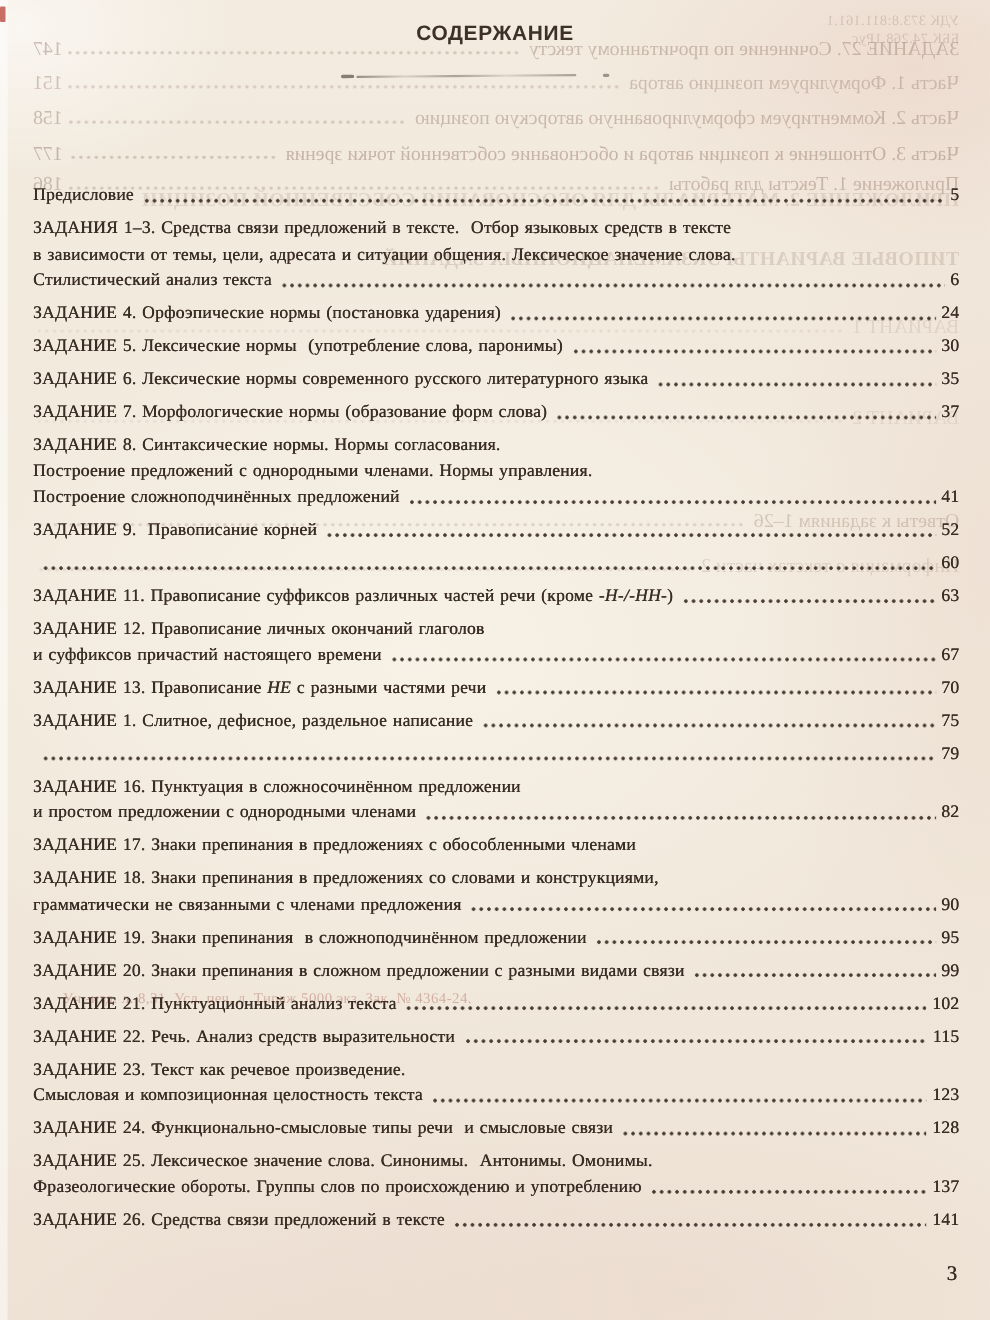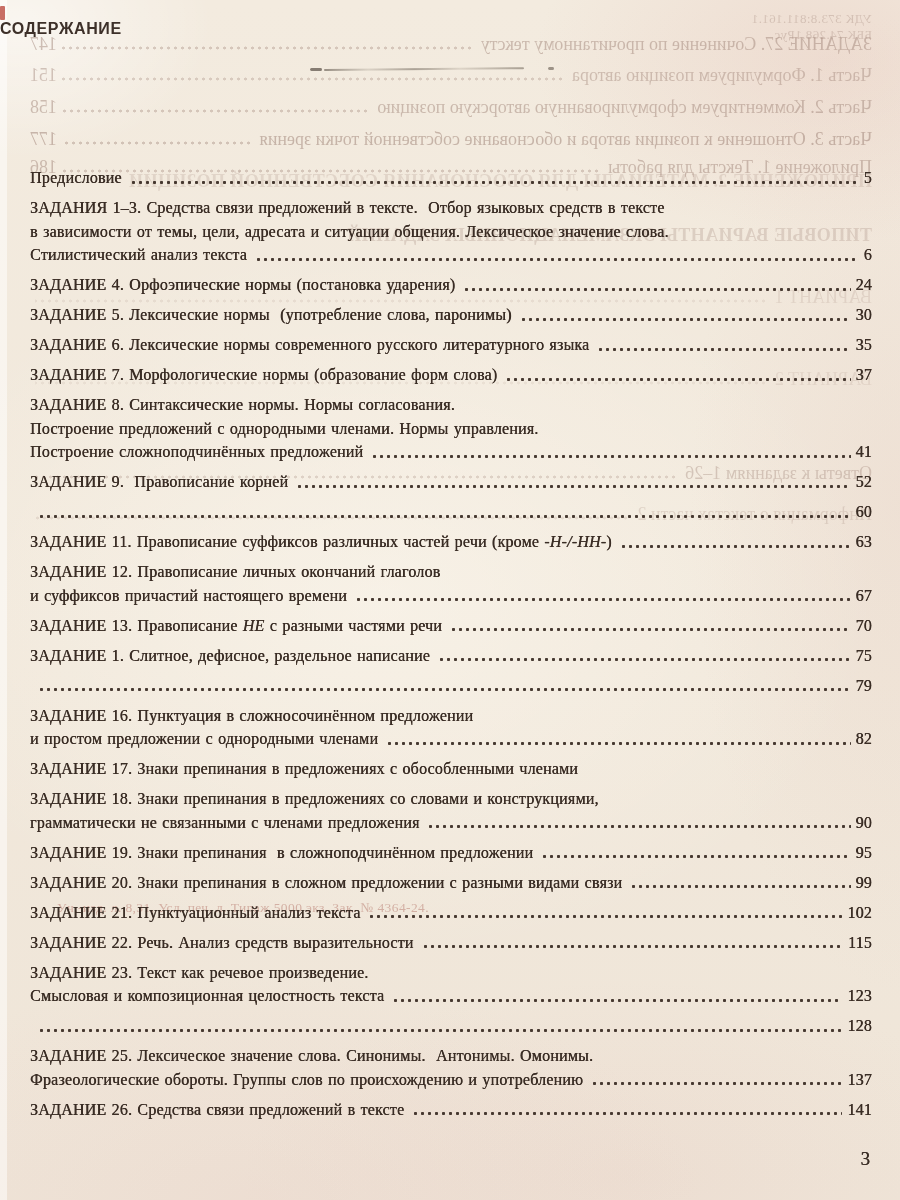--- a/index.html
+++ b/index.html
@@ -20,23 +20,23 @@
   
   .edge-left{position:absolute;left:0;top:0;width:7px;height:100%;background:rgba(255,255,255,.5);}
   .red-mark{position:absolute;left:0;top:6px;width:5px;height:14px;background:#b23226;opacity:.7;border-radius:1px;}
   .smudge{position:absolute;left:310px;top:67px;width:246px;height:4px;transform:rotate(-.5deg);}
   .smudge .stroke{position:absolute;left:14px;top:1px;width:200px;height:2px;border-radius:2px;
     background:linear-gradient(90deg,rgba(90,80,70,.6),rgba(120,110,95,.2) 22%,rgba(100,90,78,.5) 45%,rgba(125,112,96,.18) 68%,rgba(95,85,72,.5) 100%);}
   .smudge .blob{position:absolute;left:0;top:0;width:12px;height:3px;background:rgba(75,65,55,.65);border-radius:2px;}
   .smudge .speck{position:absolute;left:238px;top:1px;width:6px;height:3px;background:rgba(85,75,63,.55);border-radius:2px;}
   
   .title{
-    position:absolute;top:20px;left:0;width:100%;text-align:left;
+    position:absolute;top:20px;left:0;width:100%;text-align:center;
     font-family:"Liberation Sans","DejaVu Sans",sans-serif;
-    font-weight:bold;font-size:16px;letter-spacing:.6px;color:#3d3029;
+    font-weight:bold;font-size:19px;letter-spacing:.6px;color:#3d3029;
   }
   
   .toc{position:absolute;top:166px;left:30px;right:28px;font-size:16px;line-height:23.5px;
        letter-spacing:.2px;word-spacing:1px;}
   .entry{margin-bottom:6.5px;}
   .lineRow{display:flex;align-items:flex-end;}
   .txt{white-space:nowrap;text-shadow:.3px 0 0 currentColor;}
   .dots{flex:1 1 auto;min-width:14px;height:7px;margin:0 5px 4px 8px;align-self:flex-end;
     background-image:radial-gradient(circle,rgba(56,42,34,.92) 1.3px,rgba(56,42,34,0) 1.9px);
     background-size:7px 7px;background-repeat:repeat-x;background-position:0 100%;}
@@ -299,20 +299,21 @@
           <span class="txt">ЗАДАНИЕ 23. Текст как речевое произведение.</span>
         </div>
         <div class="lineRow">
           <span class="txt">Смысловая и композиционная целостность текста</span>
           <span class="dots"></span>
           <span class="pg">123</span>
         </div>
       </div>
       <div class="entry">
         <div class="lineRow">
+          <span class="txt">ЗАДАНИЕ 24. Функционально-смысловые типы речи&nbsp; и смысловые связи</span>
           <span class="dots"></span>
           <span class="pg">128</span>
         </div>
       </div>
       <div class="entry">
         <div class="lineRow">
           <span class="txt">ЗАДАНИЕ 25. Лексическое значение слова. Синонимы.&nbsp; Антонимы. Омонимы.</span>
         </div>
         <div class="lineRow">
           <span class="txt">Фразеологические обороты. Группы слов по происхождению и употреблению</span>

